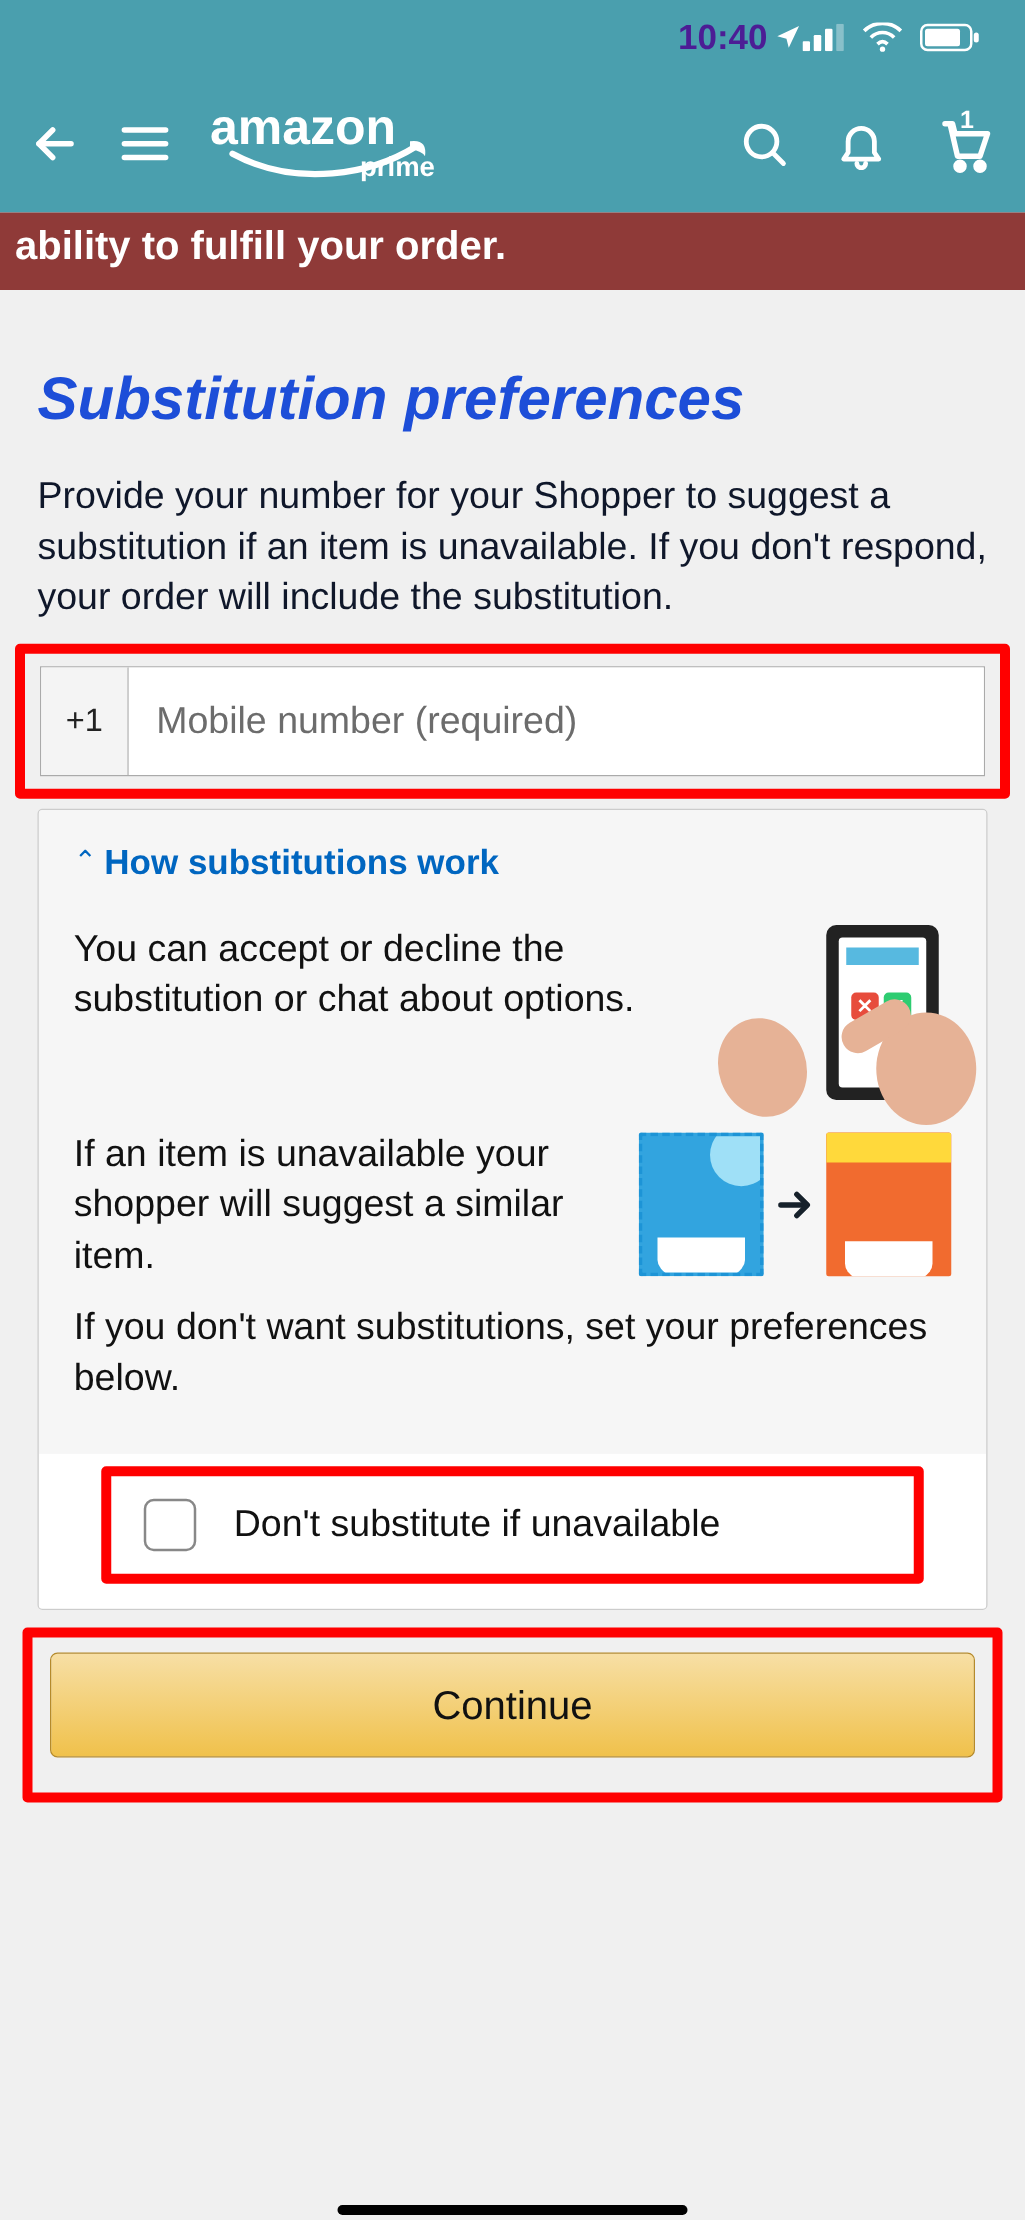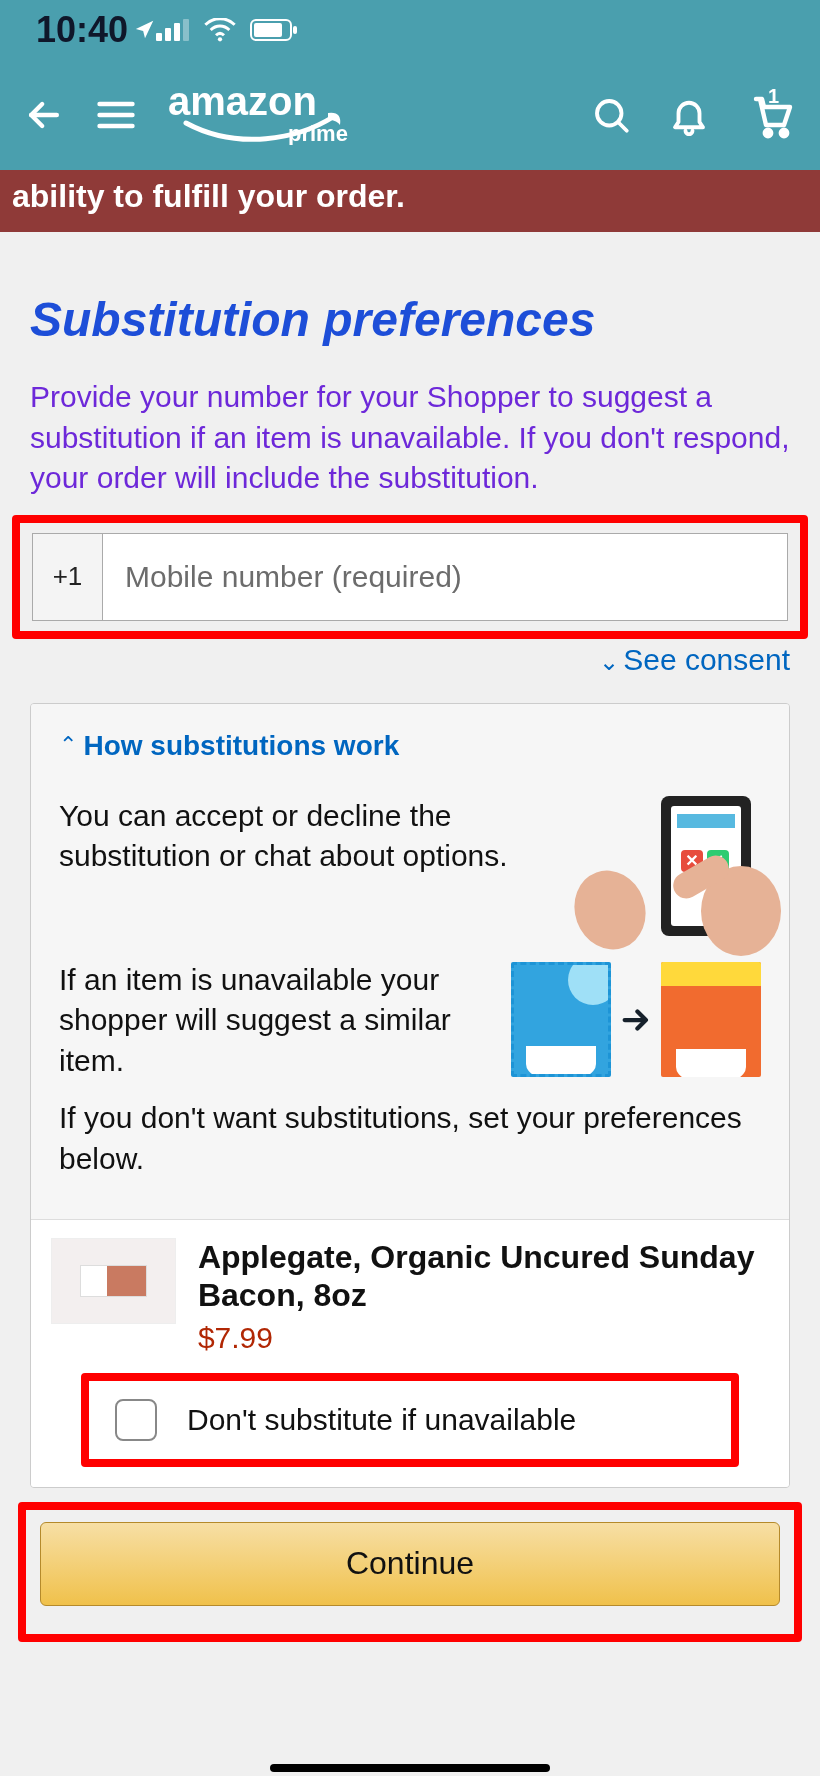--- a/index.html
+++ b/index.html
@@ -6,27 +6,27 @@
   html, body {
     width: 820px;
     height: 1776px;
     font-family: -apple-system, "Amazon Ember", Arial, sans-serif;
     background: #f0f0f0;
     overflow: hidden;
   }
   
   .status-bar {
     background: #4a9fae;
-    color: #0f172a;
+    color: #4c1d95;
     height: 60px;
     display: flex;
     align-items: center;
-    justify-content: flex-start;
+    justify-content: flex-end;
     padding: 0 36px 0 36px;
-    font-size: 36px;
+    font-size: 28px;
     font-weight: 600;
   }
   .status-left { display:flex; align-items:center; gap:6px; }
   .status-right { display:flex; align-items:center; gap:14px; }
   .icon-svg { display:block; }
 
   
   .app-header {
     background: #4a9fae;
     height: 110px;
@@ -62,21 +62,21 @@
   .main { padding: 0; }
   .section-title {
     font-size:48px;
     font-weight:800;
     color:#1d4ed8;
     padding: 60px 30px 30px 30px;
     font-style: italic;
   }
   .section-desc {
     font-size:30px;
-    color:#6d28d9;
+    color:#0f172a;
     padding: 0 30px 10px 30px;
     line-height:1.35;
   }
 
   
   .highlight-red {
     border: 8px solid #ff0000;
     border-radius:4px;
   }
   .phone-row-wrap {
@@ -379,25 +379,20 @@
   <h1 class="section-title">Substitution preferences</h1>
   <p class="section-desc">Provide your number for your Shopper to suggest a substitution if an item is unavailable. If you don't respond, your order will include the substitution.</p>
 
   <div class="phone-row-wrap highlight-red">
     <div class="phone-row">
       <div class="phone-prefix">+1</div>
       <input class="phone-input" type="tel" placeholder="Mobile number (required)" style="">
     </div>
   </div>
 
-  <div class="consent-row">
-    <a href="#" class="consent-link">
-      <span class="consent-caret">⌄</span><span>See consent</span>
-    </a>
-  </div>
 
   <div class="card">
     <div class="card-top">
       <div>
         <span class="how-caret">⌃</span><span class="how-link">How substitutions work</span>
       </div>
 
       <div class="how-row" style="margin-top:34px">
         <div class="how-text">You can accept or decline the substitution or chat about options.</div>
         <div class="illus-phone">
@@ -427,27 +422,20 @@
               <div class="bowl"></div>
             </div>
         </div>
       </div>
 
       <div class="how-row" style="margin-top:17px">
         <div class="how-text">If you don't want substitutions, set your preferences below.</div>
       </div>
     </div>
 
-    <div class="product-row">
-      <div class="product-thumb"></div>
-      <div class="product-info">
-        <div class="title">Applegate, Organic Uncured Sunday Bacon, 8oz</div>
-        <div class="price">$7.99</div>
-      </div>
-    </div>
 
     <div class="dont-sub-wrap">
       <div class="dont-sub-box highlight-red">
         <div class="checkbox"></div>
         <div class="dont-sub-label">Don't substitute if unavailable</div>
       </div>
     </div>
   </div>
 
   <div class="continue-wrap highlight-red">

